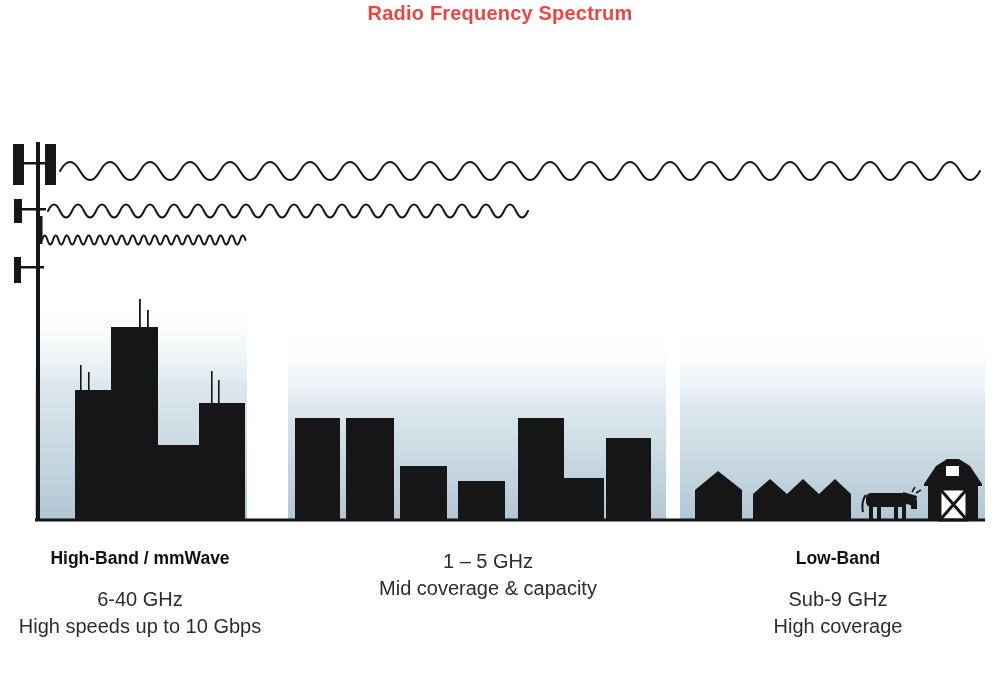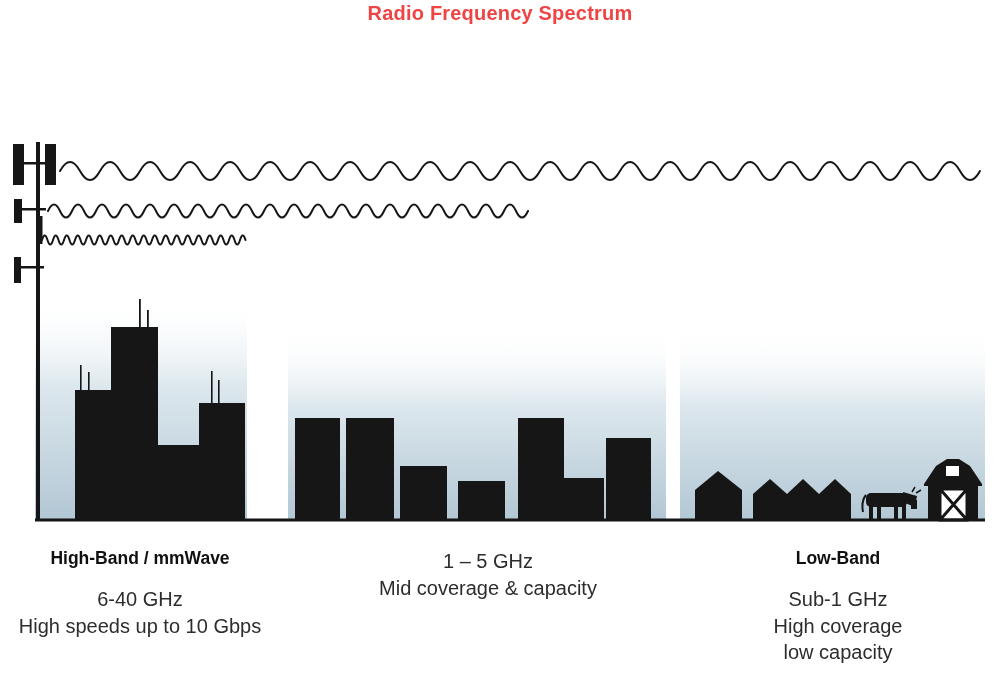--- a/index.html
+++ b/index.html
@@ -123,18 +123,17 @@
     <div class="band-line">High speeds up to 10 Gbps</div>
   </div>
 
   <div class="band b2">
     <div class="band-line">1 – 5 GHz</div>
     <div class="band-line">Mid coverage &amp; capacity</div>
   </div>
 
   <div class="band b3">
     <div class="band-title">Low-Band</div>
-    <div class="band-line">Sub-1 GHz</div>
+    <div class="band-line">Sub-9 GHz</div>
     <div class="band-line">High coverage</div>
-    <div class="band-line">low capacity</div>
   </div>
 
 </div>
 
 </body></html>

